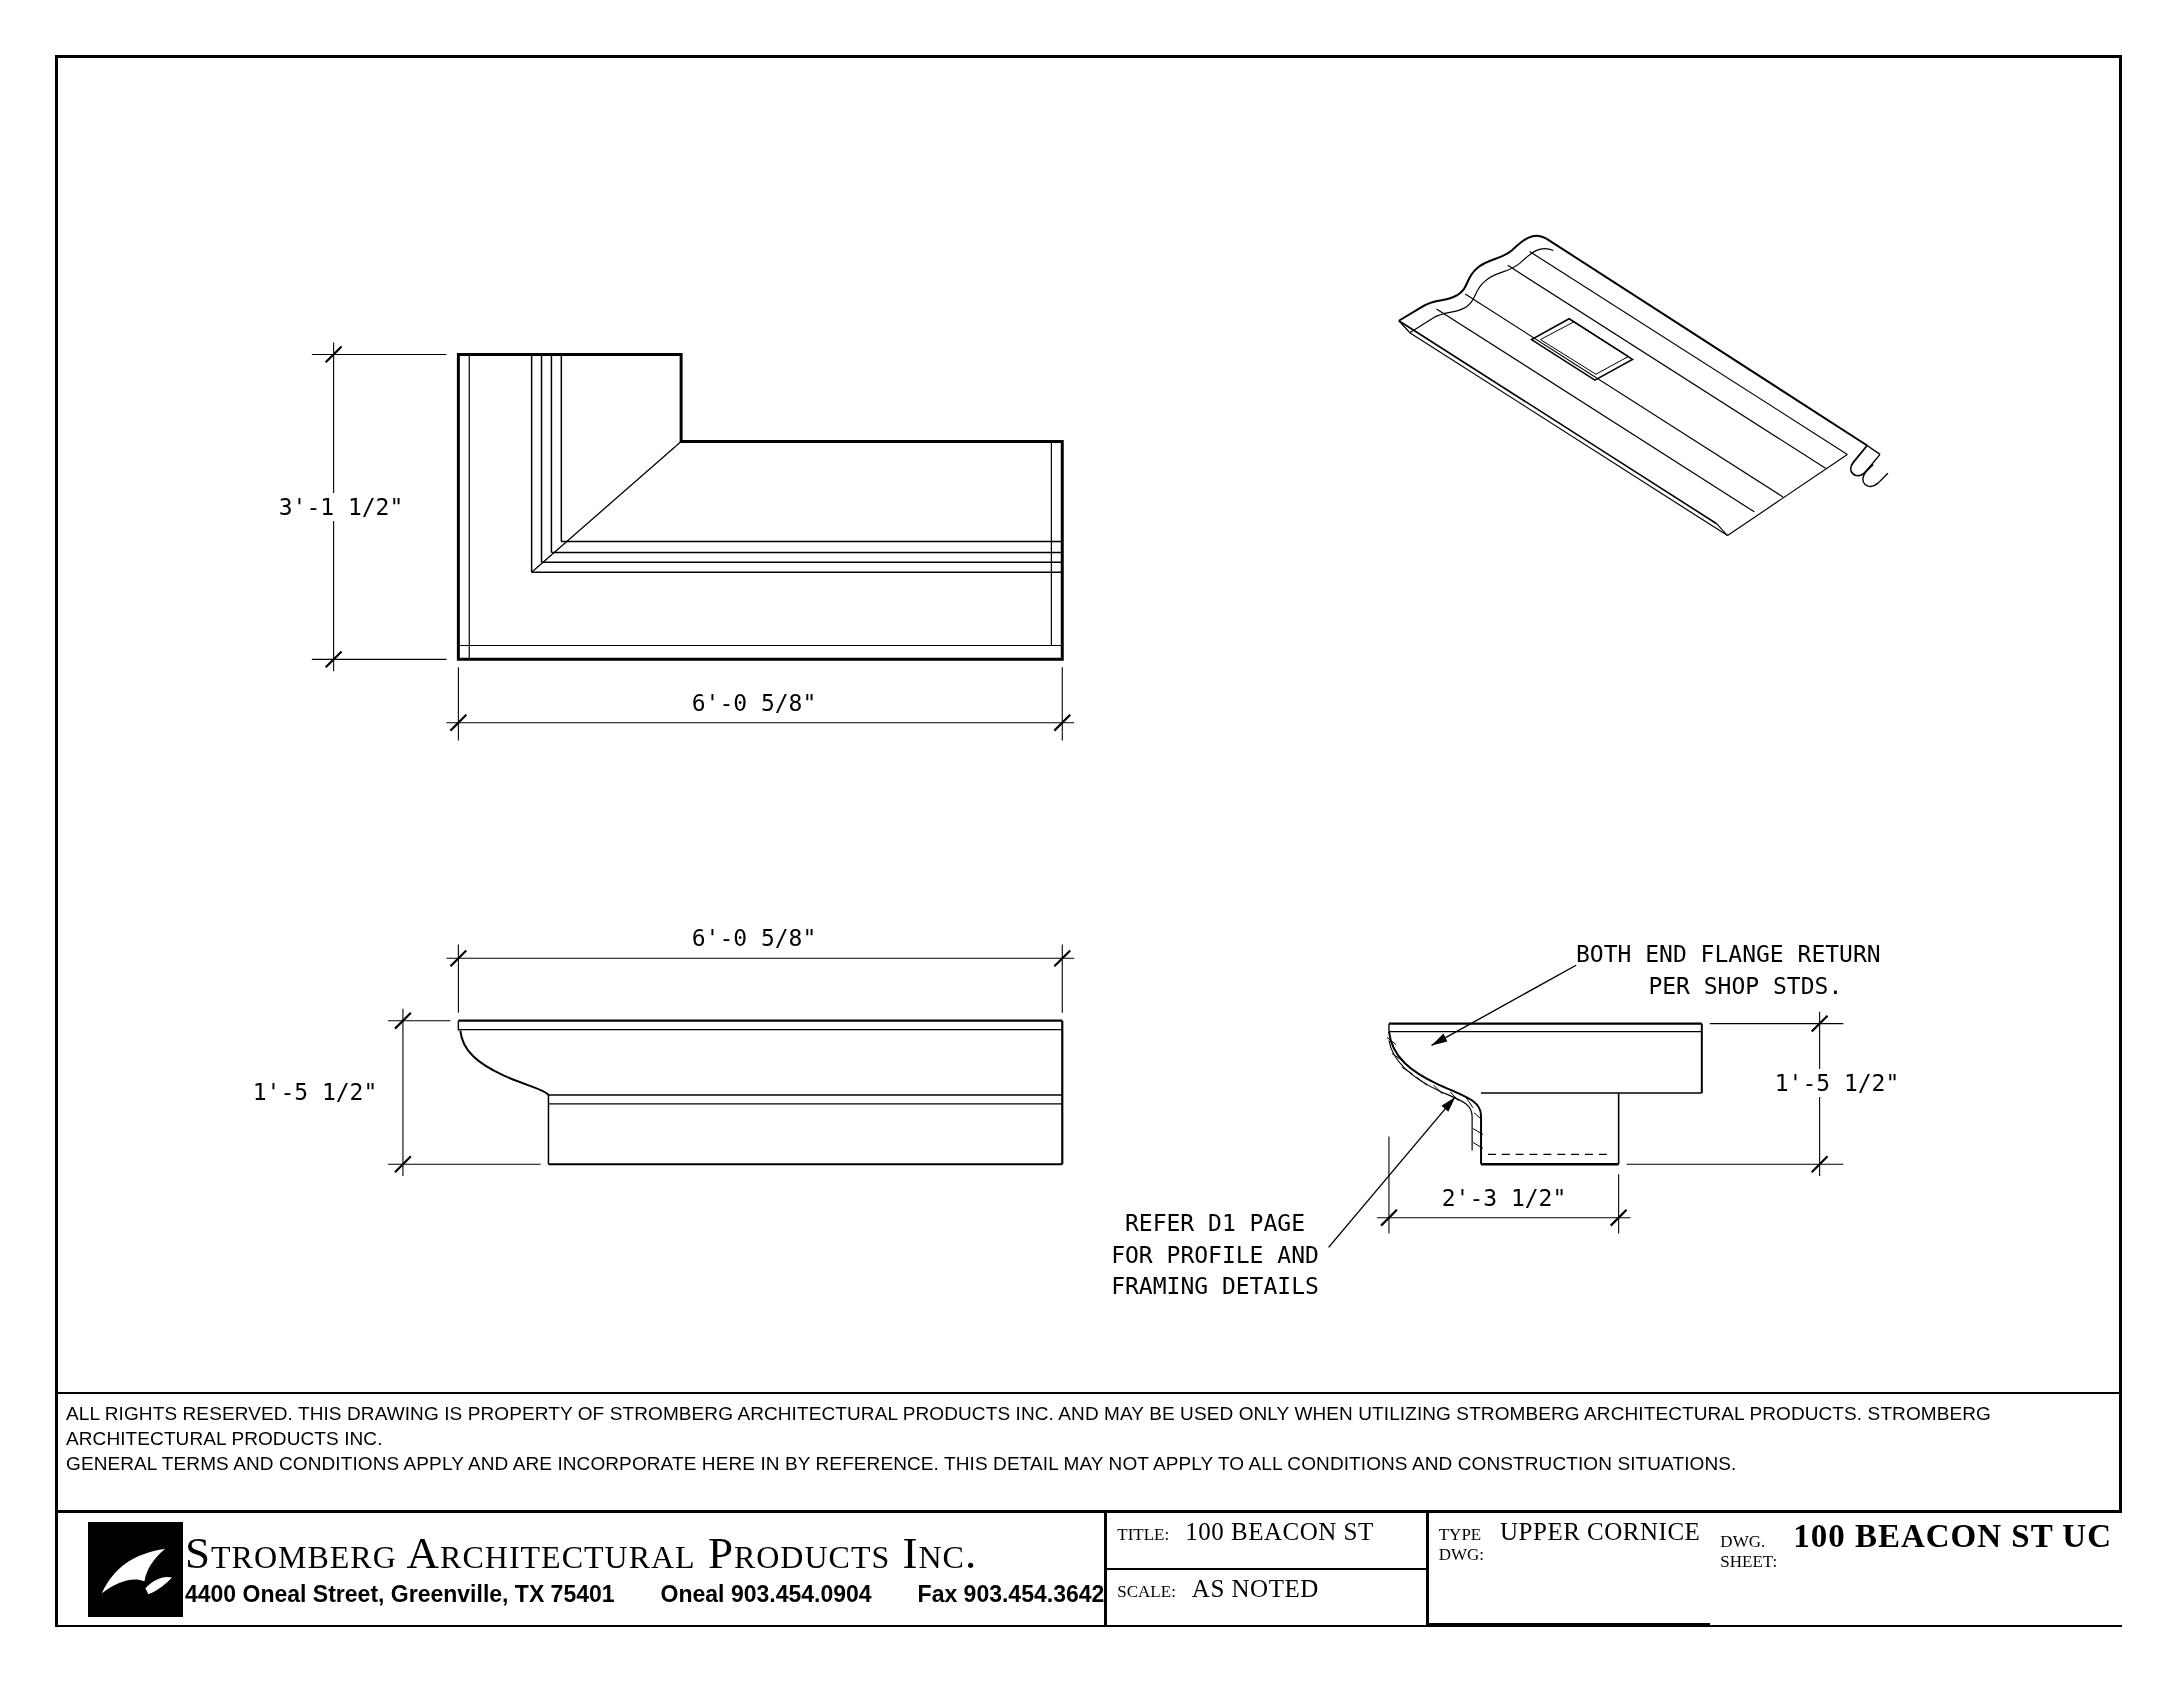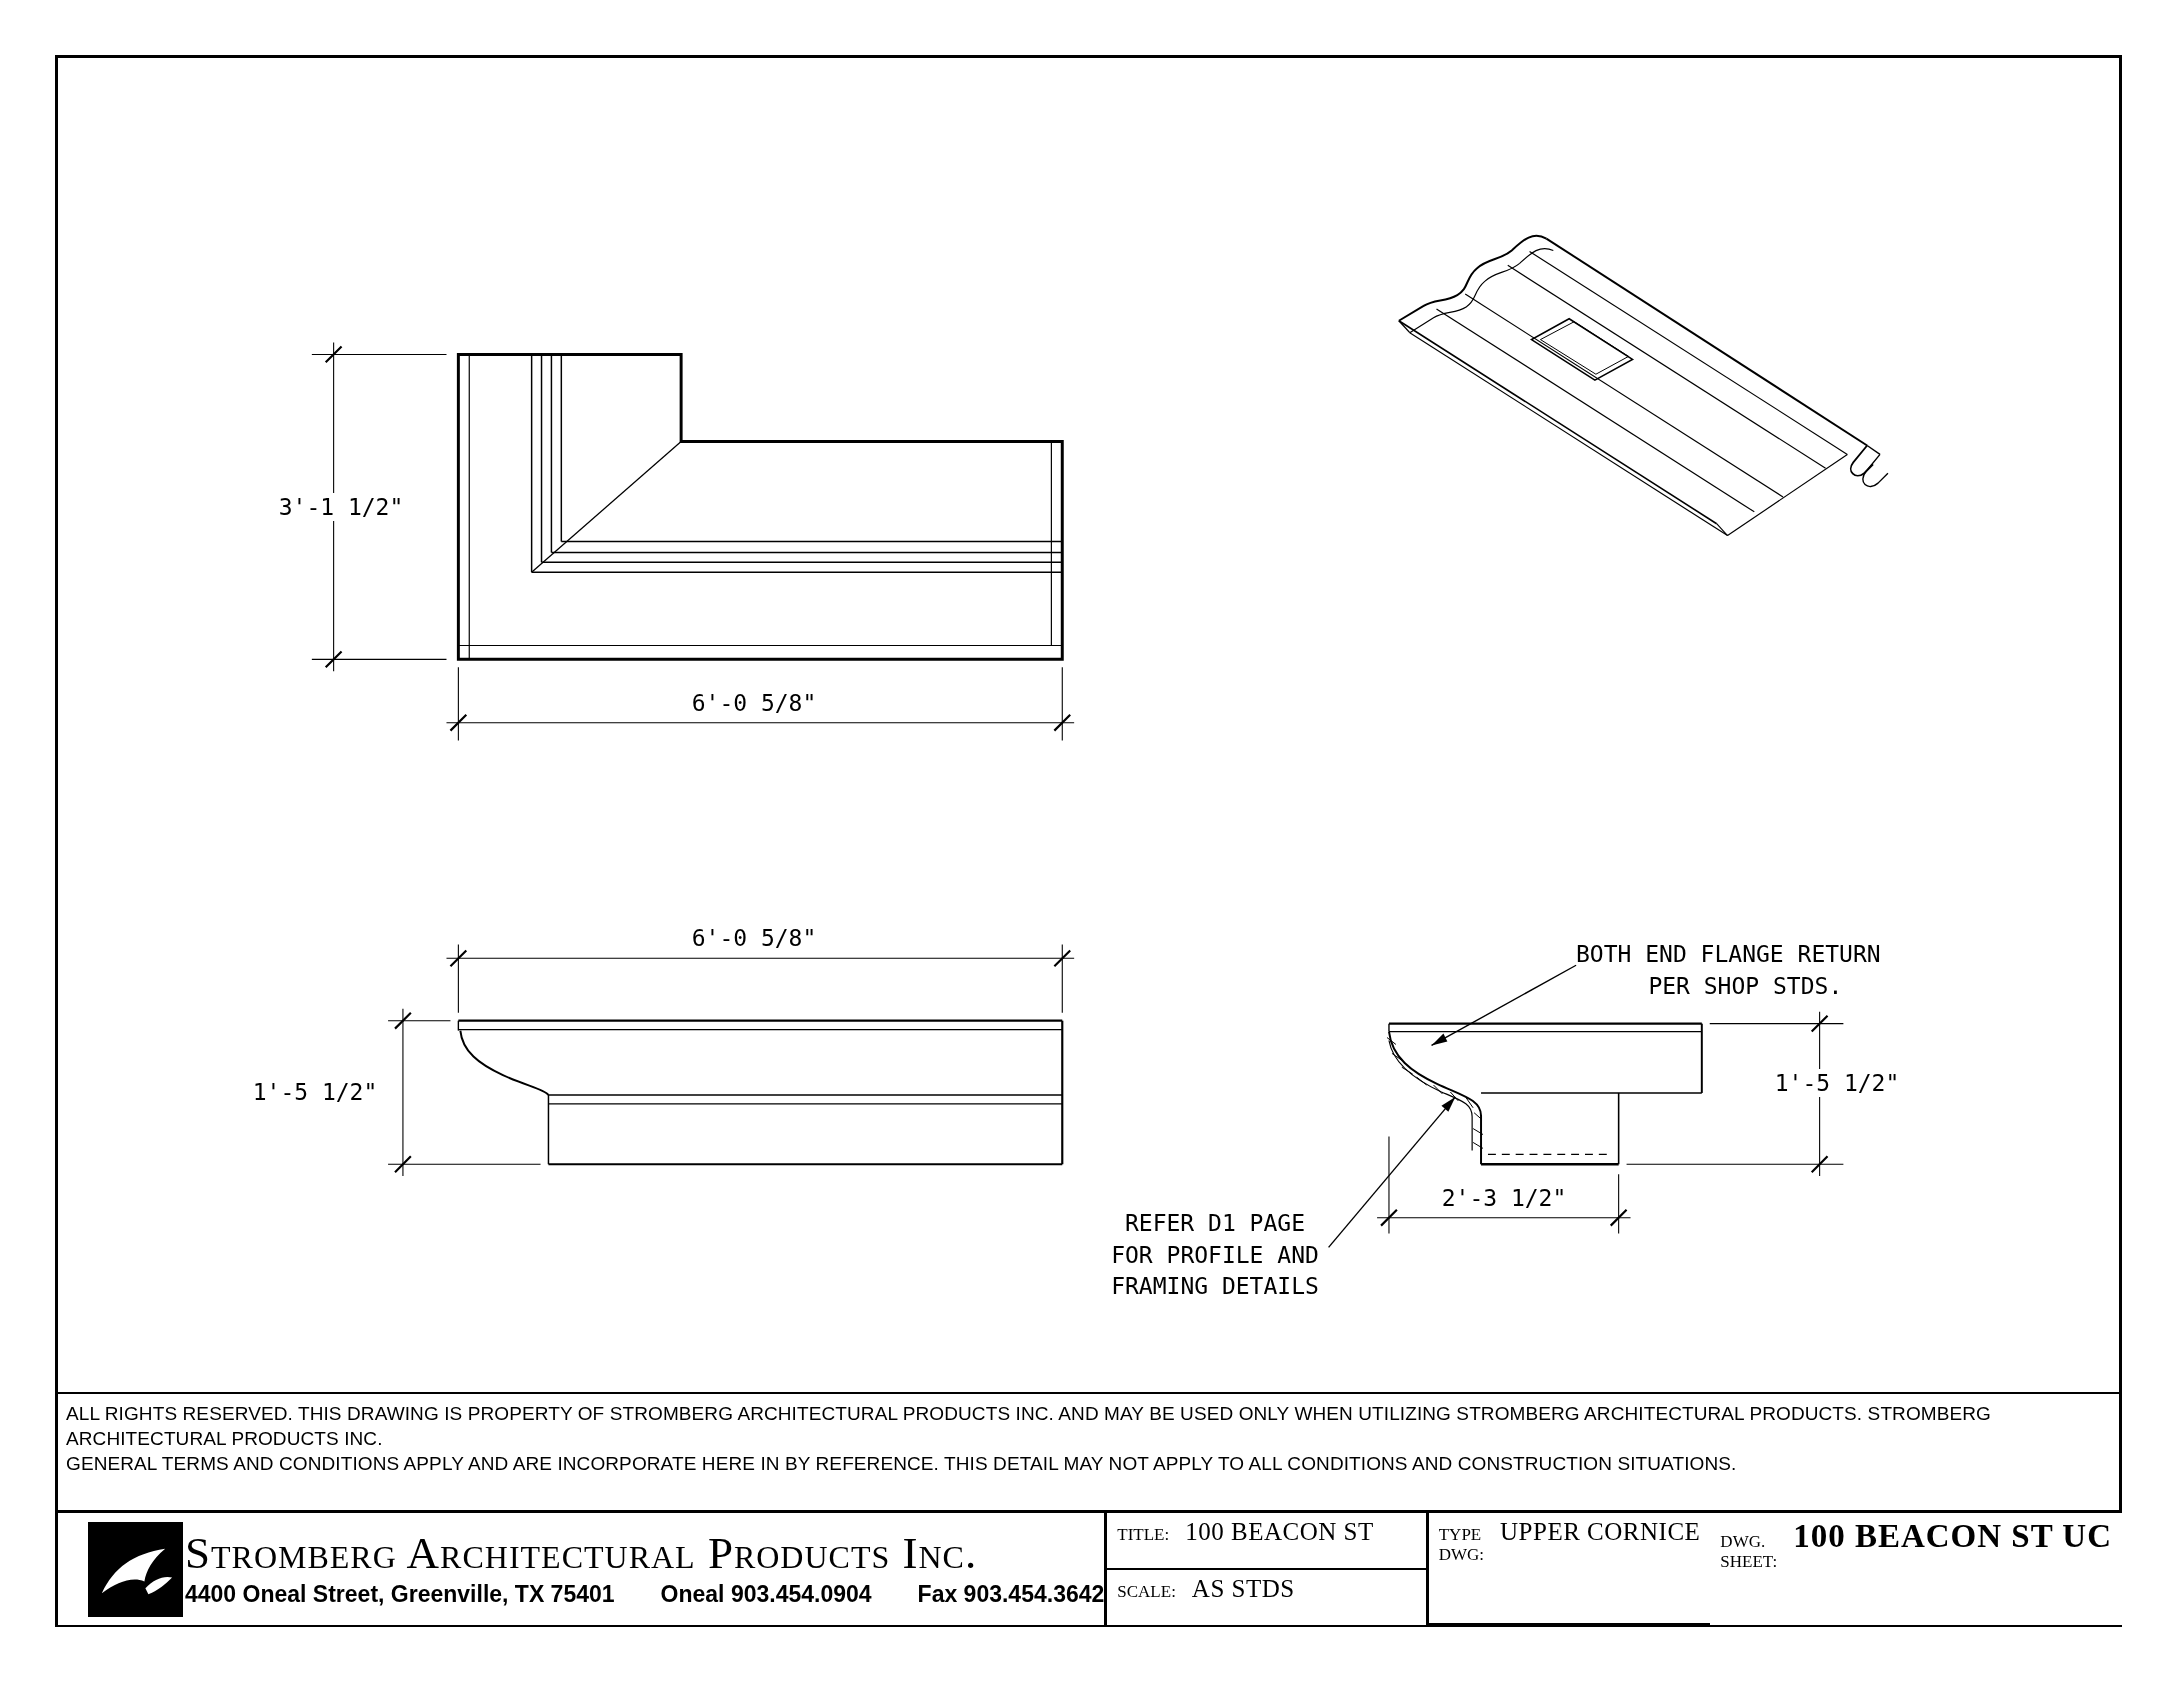--- a/index.html
+++ b/index.html
@@ -210,21 +210,21 @@
       </div>
     </div>
 
     <div class="tb-mid">
       <div class="tb-cell rule">
         <span class="tb-label">TITLE:</span>
         <span class="tb-value">100 BEACON ST</span>
       </div>
       <div class="tb-cell">
         <span class="tb-label">SCALE:</span>
-        <span class="tb-value">AS STDS</span>
+        <span class="tb-value">AS NOTED</span>
       </div>
     </div>
 
     <div class="tb-right">
       <div class="tb-cell rule">
         <span class="tb-label">TYPE DWG:</span>
         <span class="tb-value">UPPER CORNICE</span>
       </div>
       <div class="tb-cell">
         <span class="tb-label">DWG. SHEET:</span>

